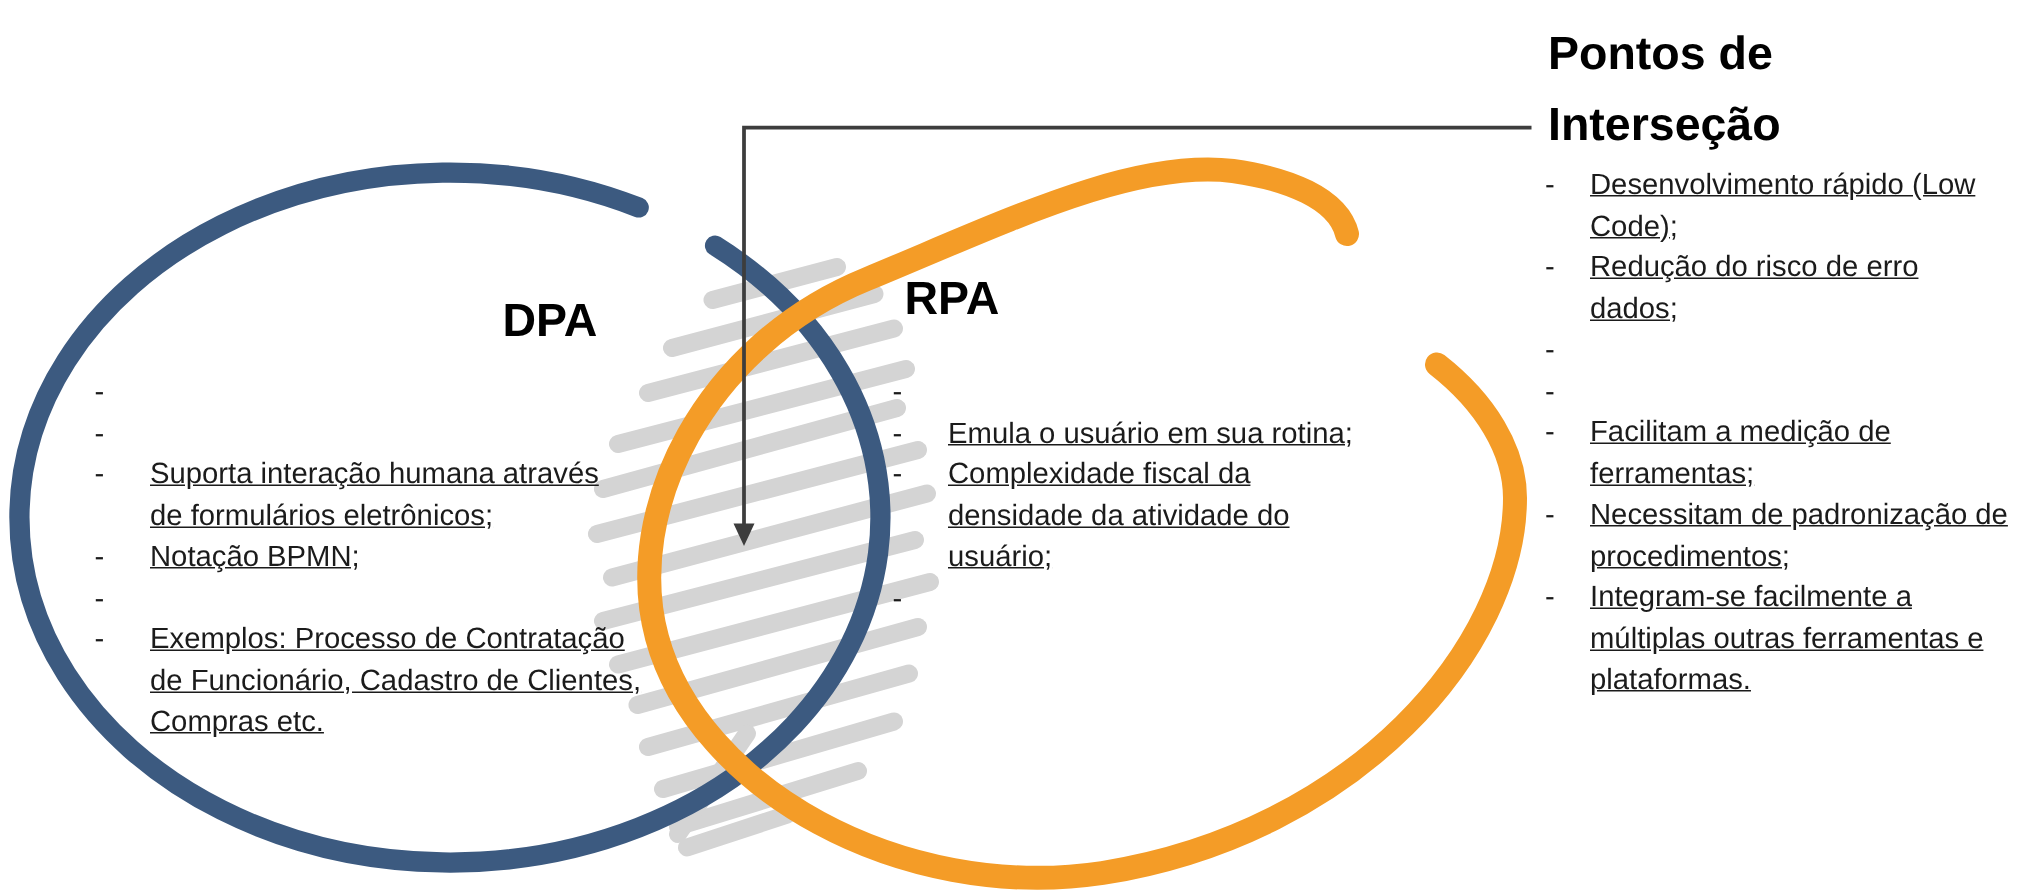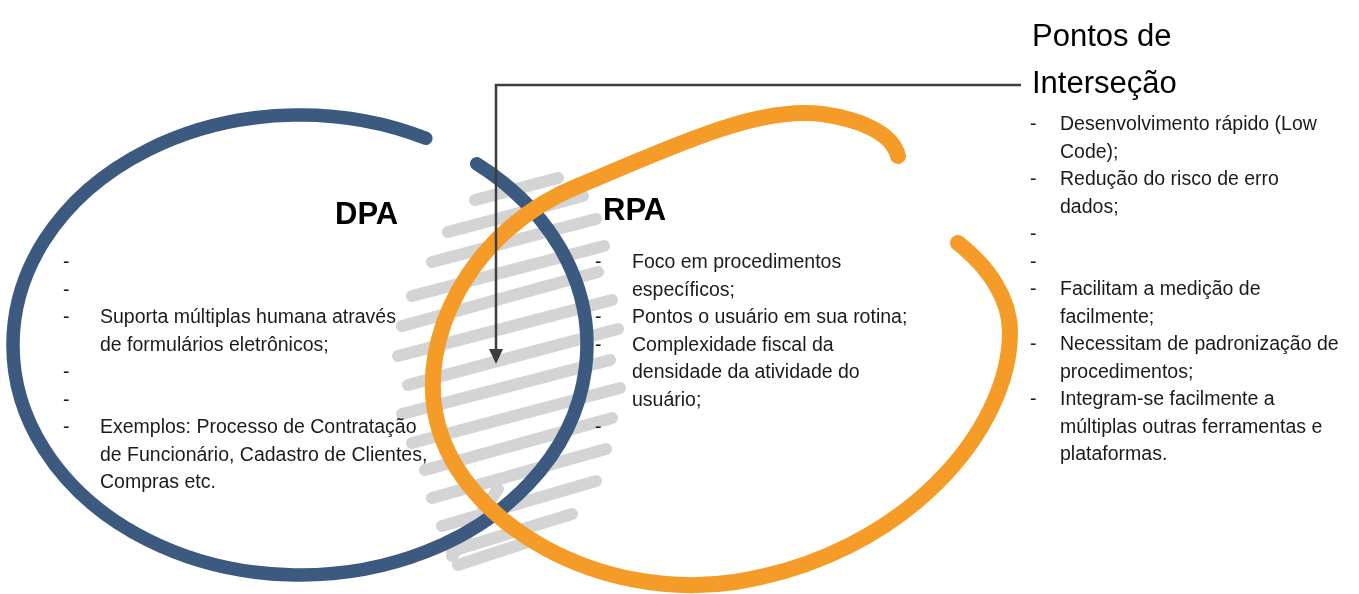--- a/index.html
+++ b/index.html
@@ -14,33 +14,33 @@
 
   .heading{
     position:absolute;
     font-weight:bold;
     color:var(--heading_text,#000);
     font-size:31px;line-height:36px;
     white-space:pre-line;
   }
   .page-title{
     position:absolute;left:1032px;top:12px;
-    font-weight:normal;color:var(--heading_text,#000);
+    font-weight:bold;color:var(--heading_text,#000);
     font-size:31px;line-height:47px;white-space:pre-line;
   }
   .dpa-heading{left:335px;top:196px;}
-  .rpa-heading{left:603px;top:192px;text-align:center;}
+  .rpa-heading{left:603px;top:181px;text-align:center;}
 
   ul.bullet-list{
     position:absolute;margin:0;padding:0;list-style:none;
     font-size:19.5px;line-height:27.5px;
   }
   .bullet-item{display:flex;align-items:flex-start;}
   .bullet-item .dash{flex:0 0 auto;}
-  .bullet-item .bullet-text{white-space:pre-line;}
+  .bullet-item .bullet-text{white-space:pre-line;text-decoration:underline;}
 
   .dpa-list{left:63px;top:248px;}
   .dpa-list .dash{width:37px;}
   .rpa-list{left:595px;top:248px;}
   .rpa-list .dash{width:37px;}
   .intersection-list{left:1030px;top:110px;}
   .intersection-list .dash{width:30px;}
 </style>
 </head>
 <body>
@@ -91,46 +91,45 @@
 
 <ul class="bullet-list dpa-list">
   <li class="bullet-item">
       <span class="dash">-</span>
     </li>
   <li class="bullet-item">
       <span class="dash">-</span>
     </li>
   <li class="bullet-item">
       <span class="dash">-</span>
-      <span class="bullet-text">Suporta múltiplas humana através
+      <span class="bullet-text">Suporta interação humana através
 de formulários eletrônicos;</span>
     </li>
   <li class="bullet-item">
       <span class="dash">-</span>
+      <span class="bullet-text">Notação BPMN;</span>
     </li>
   <li class="bullet-item">
       <span class="dash">-</span>
     </li>
   <li class="bullet-item">
       <span class="dash">-</span>
       <span class="bullet-text">Exemplos: Processo de Contratação
 de Funcionário, Cadastro de Clientes,
 Compras etc.</span>
     </li>
 </ul>
 
 <ul class="bullet-list rpa-list">
   <li class="bullet-item">
       <span class="dash">-</span>
-      <span class="bullet-text">Foco em procedimentos
-específicos;</span>
     </li>
   <li class="bullet-item">
       <span class="dash">-</span>
-      <span class="bullet-text">Pontos o usuário em sua rotina;</span>
+      <span class="bullet-text">Emula o usuário em sua rotina;</span>
     </li>
   <li class="bullet-item">
       <span class="dash">-</span>
       <span class="bullet-text">Complexidade fiscal da
 densidade da atividade do
 usuário;</span>
     </li>
   <li class="bullet-item">
       <span class="dash">-</span>
     </li>
@@ -149,21 +148,21 @@
     </li>
   <li class="bullet-item">
       <span class="dash">-</span>
     </li>
   <li class="bullet-item">
       <span class="dash">-</span>
     </li>
   <li class="bullet-item">
       <span class="dash">-</span>
       <span class="bullet-text">Facilitam a medição de
-facilmente;</span>
+ferramentas;</span>
     </li>
   <li class="bullet-item">
       <span class="dash">-</span>
       <span class="bullet-text">Necessitam de padronização de
 procedimentos;</span>
     </li>
   <li class="bullet-item">
       <span class="dash">-</span>
       <span class="bullet-text">Integram-se facilmente a
 múltiplas outras ferramentas e

